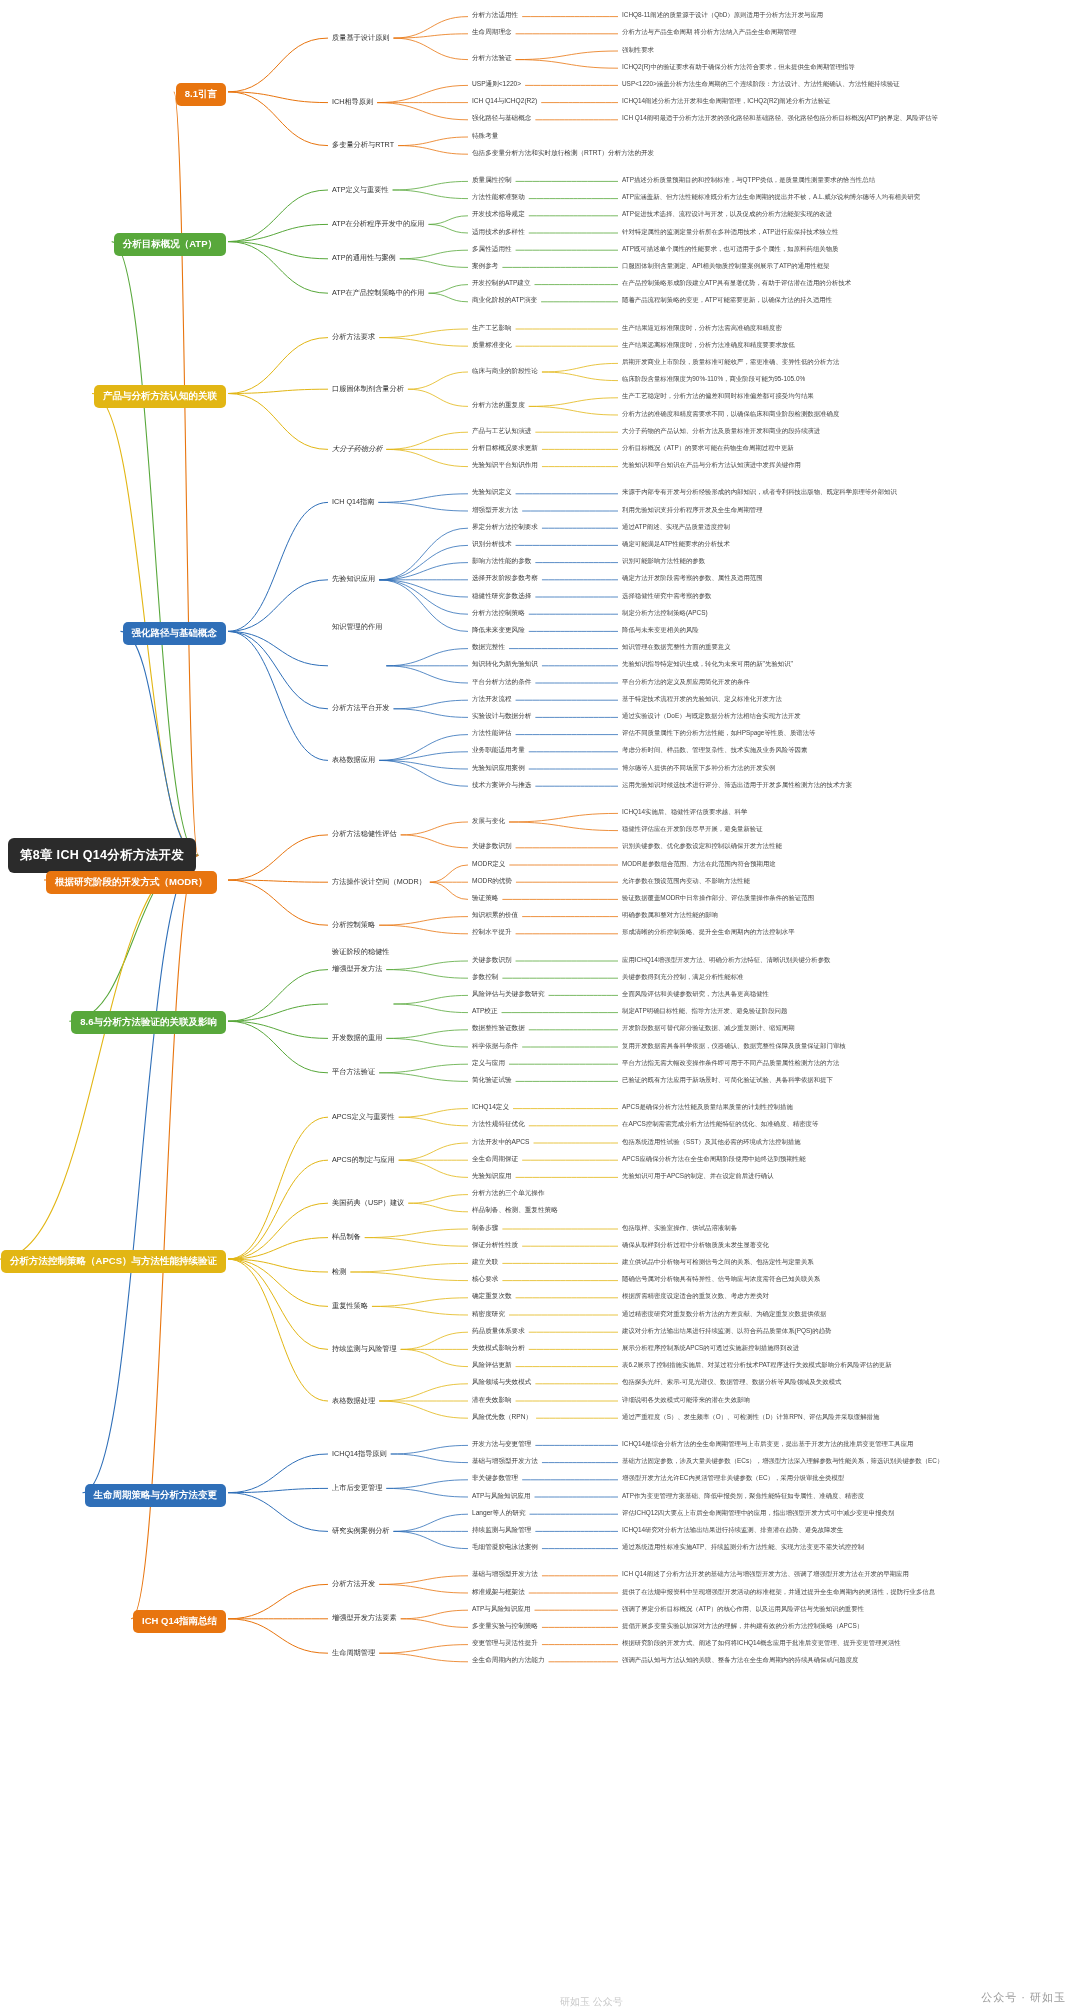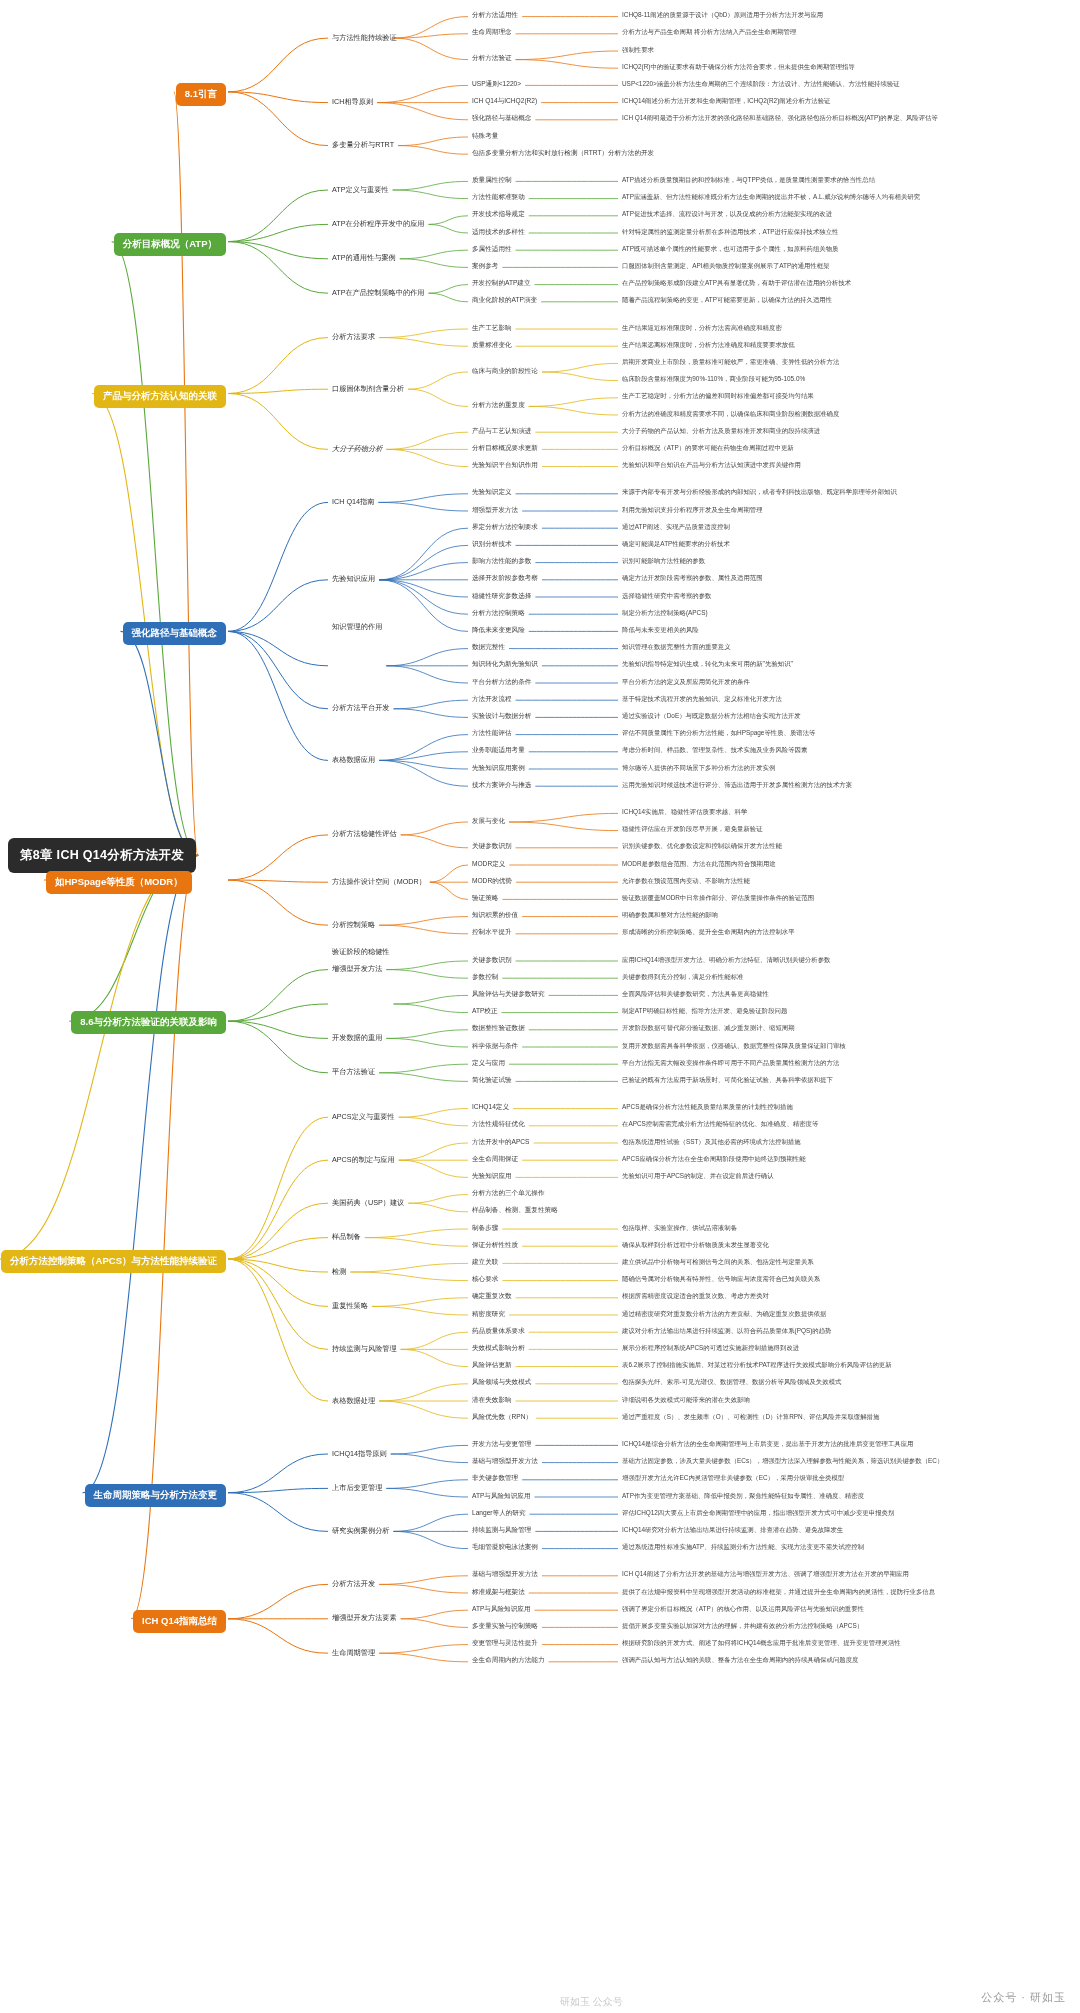--- a/index.html
+++ b/index.html
@@ -252,21 +252,21 @@
     </svg>
   <div id="nodes">
       <div class="node root" style="left: 8px; top: 837.825px;">第8章 ICH Q14分析方法开发</div>
       <div class="node l4" style="left: 620px; top: 10.1px;">ICHQ8-11阐述的质量源于设计（QbD）原则适用于分析方法开发与应用</div>
       <div class="node l3" style="left: 470px; top: 10.1px;">分析方法适用性</div>
       <div class="node l4" style="left: 620px; top: 27.3px;">分析方法与产品生命周期  将分析方法纳入产品全生命周期管理</div>
       <div class="node l3" style="left: 470px; top: 27.3px;">生命周期理念</div>
       <div class="node l4" style="left: 620px; top: 44.5px;">强制性要求</div>
       <div class="node l4" style="left: 620px; top: 61.7px;">ICHQ2(R)中的验证要求有助于确保分析方法符合要求，但未提供生命周期管理指导</div>
       <div class="node l3" style="left: 470px; top: 53.1px;">分析方法验证</div>
-      <div class="node l2" style="left: 330px; top: 31.6px;">与方法性能持续验证</div>
+      <div class="node l2" style="left: 330px; top: 31.6px;">质量基于设计原则</div>
       <div class="node l4" style="left: 620px; top: 78.9px;">USP&lt;1220&gt;涵盖分析方法生命周期的三个连续阶段：方法设计、方法性能确认、方法性能持续验证</div>
       <div class="node l3" style="left: 470px; top: 78.9px;">USP通则&lt;1220&gt;</div>
       <div class="node l4" style="left: 620px; top: 96.1px;">ICHQ14阐述分析方法开发和生命周期管理，ICHQ2(R2)阐述分析方法验证</div>
       <div class="node l3" style="left: 470px; top: 96.1px;">ICH Q14与ICHQ2(R2)</div>
       <div class="node l4" style="left: 620px; top: 113.3px;">ICH Q14阐明最适于分析方法开发的强化路径和基础路径、强化路径包括分析目标概况(ATP)的界定、风险评估等</div>
       <div class="node l3" style="left: 470px; top: 113.3px;">强化路径与基础概念</div>
       <div class="node l2" style="left: 330px; top: 96.1px;">ICH相导原则</div>
       <div class="node l3" style="left: 470px; top: 130.5px;">特殊考量</div>
       <div class="node l3" style="left: 470px; top: 147.7px;">包括多变量分析方法和实时放行检测（RTRT）分析方法的开发</div>
       <div class="node l2" style="left: 330px; top: 139.1px;">多变量分析与RTRT</div>
@@ -365,21 +365,21 @@
       <div class="node l4" style="left: 620px; top: 875.7px;">允许参数在预设范围内变动、不影响方法性能</div>
       <div class="node l3" style="left: 470px; top: 875.7px;">MODR的优势</div>
       <div class="node l4" style="left: 620px; top: 892.9px;">验证数据覆盖MODR中日常操作部分、评估质量操作条件的验证范围</div>
       <div class="node l3" style="left: 470px; top: 892.9px;">验证策略</div>
       <div class="node l2" style="left: 330px; top: 875.7px;">方法操作设计空间（MODR）</div>
       <div class="node l4" style="left: 620px; top: 910.1px;">明确参数属和整对方法性能的影响</div>
       <div class="node l3" style="left: 470px; top: 910.1px;">知识积累的价值</div>
       <div class="node l4" style="left: 620px; top: 927.3px;">形成清晰的分析控制策略、提升全生命周期内的方法控制水平</div>
       <div class="node l3" style="left: 470px; top: 927.3px;">控制水平提升</div>
       <div class="node l2" style="left: 330px; top: 918.7px;">分析控制策略</div>
-      <div class="node l1" style="left: 45.9688px; top: 871.05px; background: rgb(232, 117, 15);">如HPSpage等性质（MODR）</div>
+      <div class="node l1" style="left: 45.9688px; top: 871.05px; background: rgb(232, 117, 15);">根据研究阶段的开发方式（MODR）</div>
       <div class="node l4" style="left: 620px; top: 954.5px;">应用ICHQ14增强型开发方法、明确分析方法特征、清晰识别关键分析参数</div>
       <div class="node l3" style="left: 470px; top: 954.5px;">关键参数识别</div>
       <div class="node l4" style="left: 620px; top: 971.7px;">关键参数得到充分控制，满足分析性能标准</div>
       <div class="node l3" style="left: 470px; top: 971.7px;">参数控制</div>
       <div class="node l2" style="left: 330px; top: 963.1px;">增强型开发方法</div>
       <div class="node l4" style="left: 620px; top: 988.9px;">全面风险评估和关键参数研究，方法具备更高稳健性</div>
       <div class="node l3" style="left: 470px; top: 988.9px;">风险评估与关键参数研究</div>
       <div class="node l4" style="left: 620px; top: 1006.1px;">制定ATP明确目标性能、指导方法开发、避免验证阶段问题</div>
       <div class="node l3" style="left: 470px; top: 1006.1px;">ATP校正</div>
       <div class="node l2" style="left: 330px; top: 946px;">验证阶段的稳健性</div>

